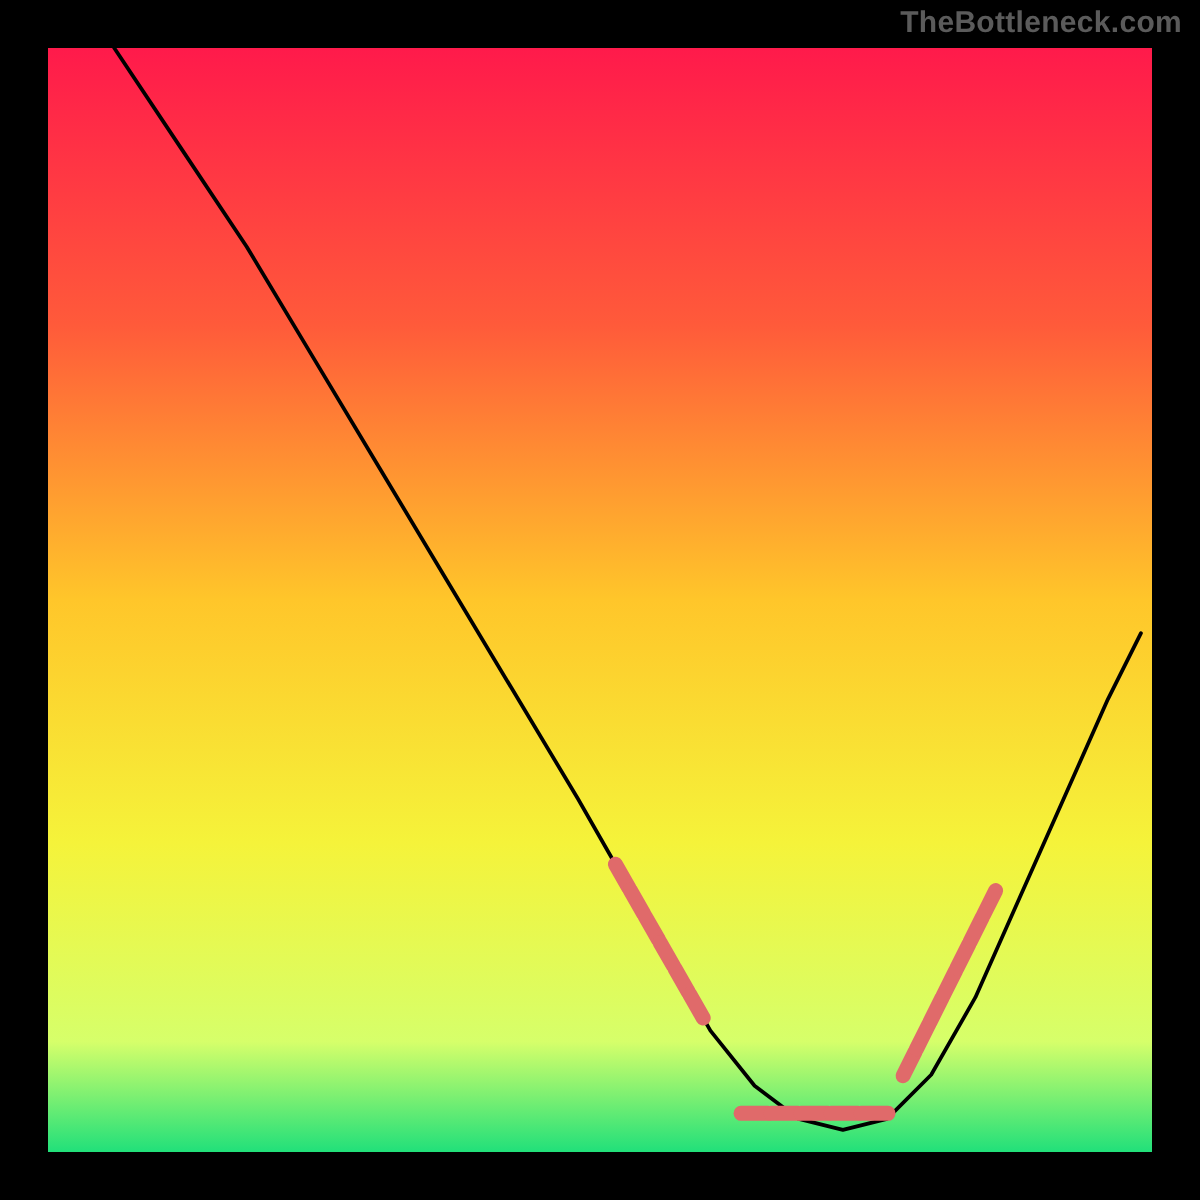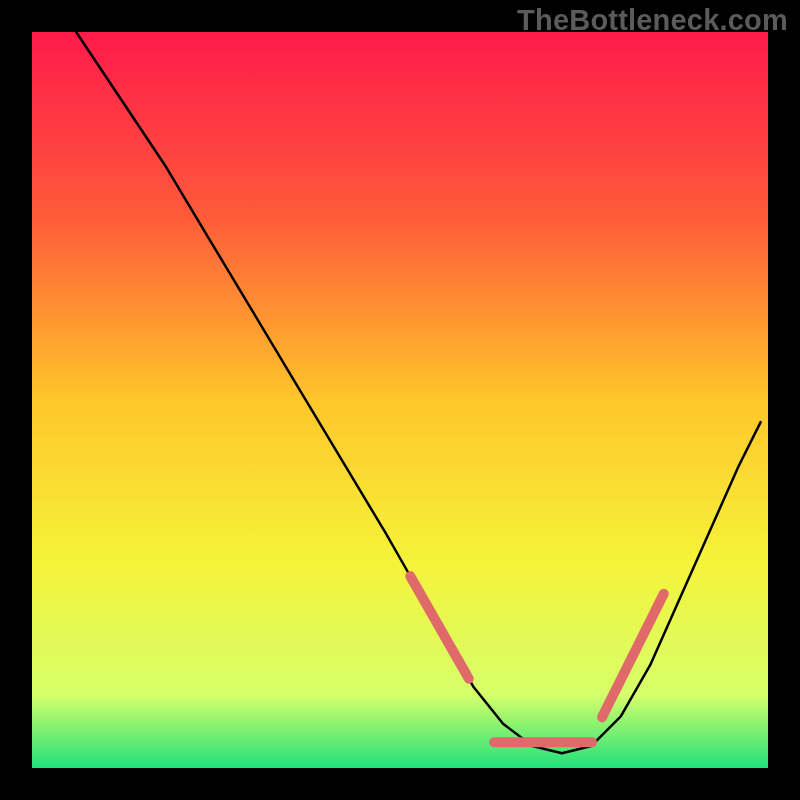--- a/index.html
+++ b/index.html
@@ -13,21 +13,21 @@
     position: relative;
     width: 800px;
     height: 800px;
     box-sizing: border-box;
   }
   .watermark {
     position: absolute;
     top: 4px;
     right: 12px;
     font-family: Arial, Helvetica, sans-serif;
-    font-size: 29px;
+    font-size: 20px;
     font-weight: bold;
     color: #5b5b5b;
     letter-spacing: 0.2px;
     z-index: 4;
   }
   svg {
     display: block;
   }
 </style>
 </head>

